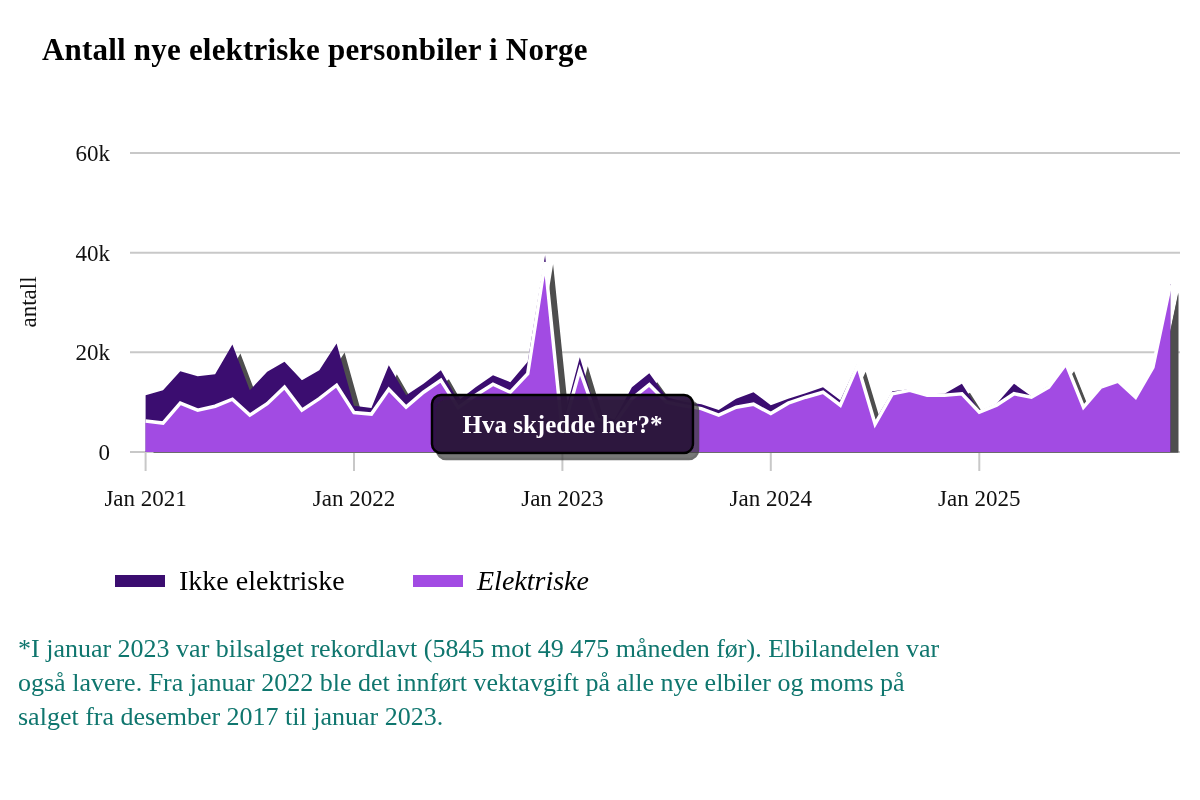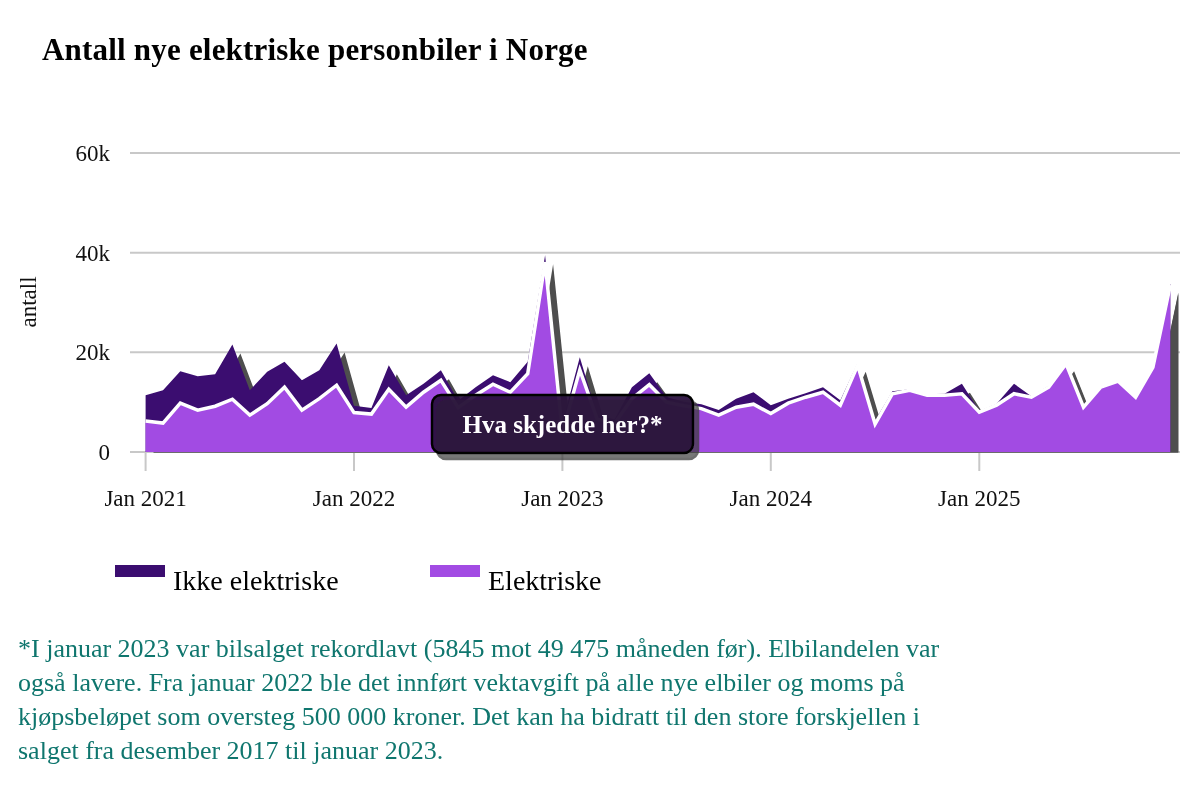--- a/index.html
+++ b/index.html
@@ -6,23 +6,23 @@
   .page{position:relative;width:1193px;height:800px;background:#fff;overflow:hidden;
         font-family:"Liberation Serif","DejaVu Serif",serif;color:#000;}
   .chart-title{position:absolute;left:42px;top:32px;font-size:31px;font-weight:bold;
                letter-spacing:0.2px;white-space:nowrap;}
   .chart-svg{position:absolute;left:0;top:0;}
   .gridline{stroke:#c8c8c8;stroke-width:2;}
   .tickline{stroke:#c8c8c8;stroke-width:2;}
   .ticklabel{font-family:"Liberation Serif","DejaVu Serif",serif;font-size:23px;fill:#111;}
   .ylab{font-family:"Liberation Serif","DejaVu Serif",serif;font-size:23px;fill:#111;}
   .anno-text{font-family:"Liberation Serif","DejaVu Serif",serif;font-size:25px;font-weight:bold;fill:#ffffff;}
-  .legend-item{position:absolute;top:565px;display:flex;align-items:flex-start;gap:8px;}
+  .legend-item{position:absolute;top:565px;display:flex;align-items:center;gap:14px;}
   .legend-item.first{left:115px;}
-  .legend-item.second{left:430px;}
+  .legend-item.second{left:413px;font-style:italic;}
   .legend-swatch{width:50px;height:12px;display:inline-block;}
   .legend-label{font-size:28px;color:#000;white-space:nowrap;}
   .footnote{position:absolute;left:18px;top:632px;font-size:26px;line-height:34px;color:#0f766e;}
   .footnote div{white-space:nowrap;}
 </style>
 </head>
 <body>
 
 <div class="page">
 
@@ -87,17 +87,16 @@
   <div class="legend-item second">
     <svg class="legend-swatch" width="50" height="12" viewBox="0 0 50 12">
       <rect x="0" y="0" width="50" height="12" fill="#a24be3"></rect>
     </svg>
     <span class="legend-label">Elektriske</span>
   </div>
 
   <div class="footnote">
     <div>*I januar 2023 var bilsalget rekordlavt (5845 mot 49 475 måneden før). Elbilandelen var</div>
     <div>også lavere. Fra januar 2022 ble det innført vektavgift på alle nye elbiler og moms på</div>
-    <div>kjøpsbeløpet som oversteg 500 000 kroner. Det kan ha bidratt til den store forskjellen i</div>
     <div>salget fra desember 2017 til januar 2023.</div>
   </div>
 
 </div>
 
 </body></html>

